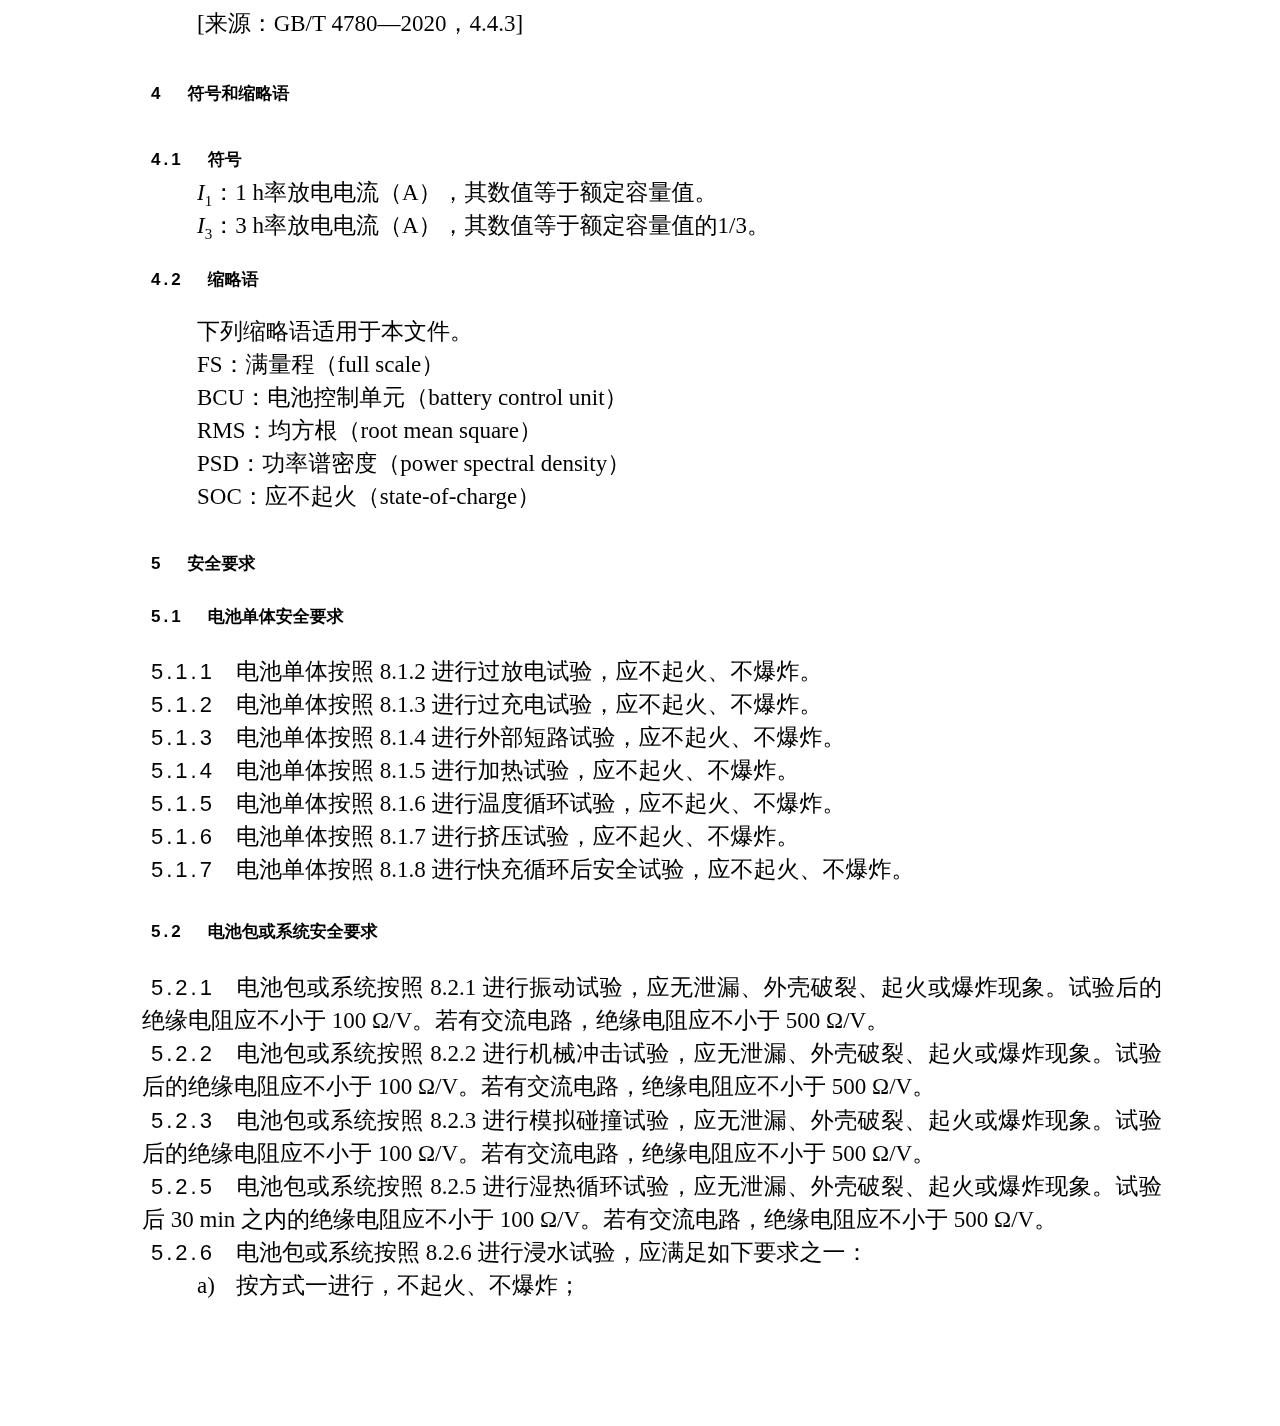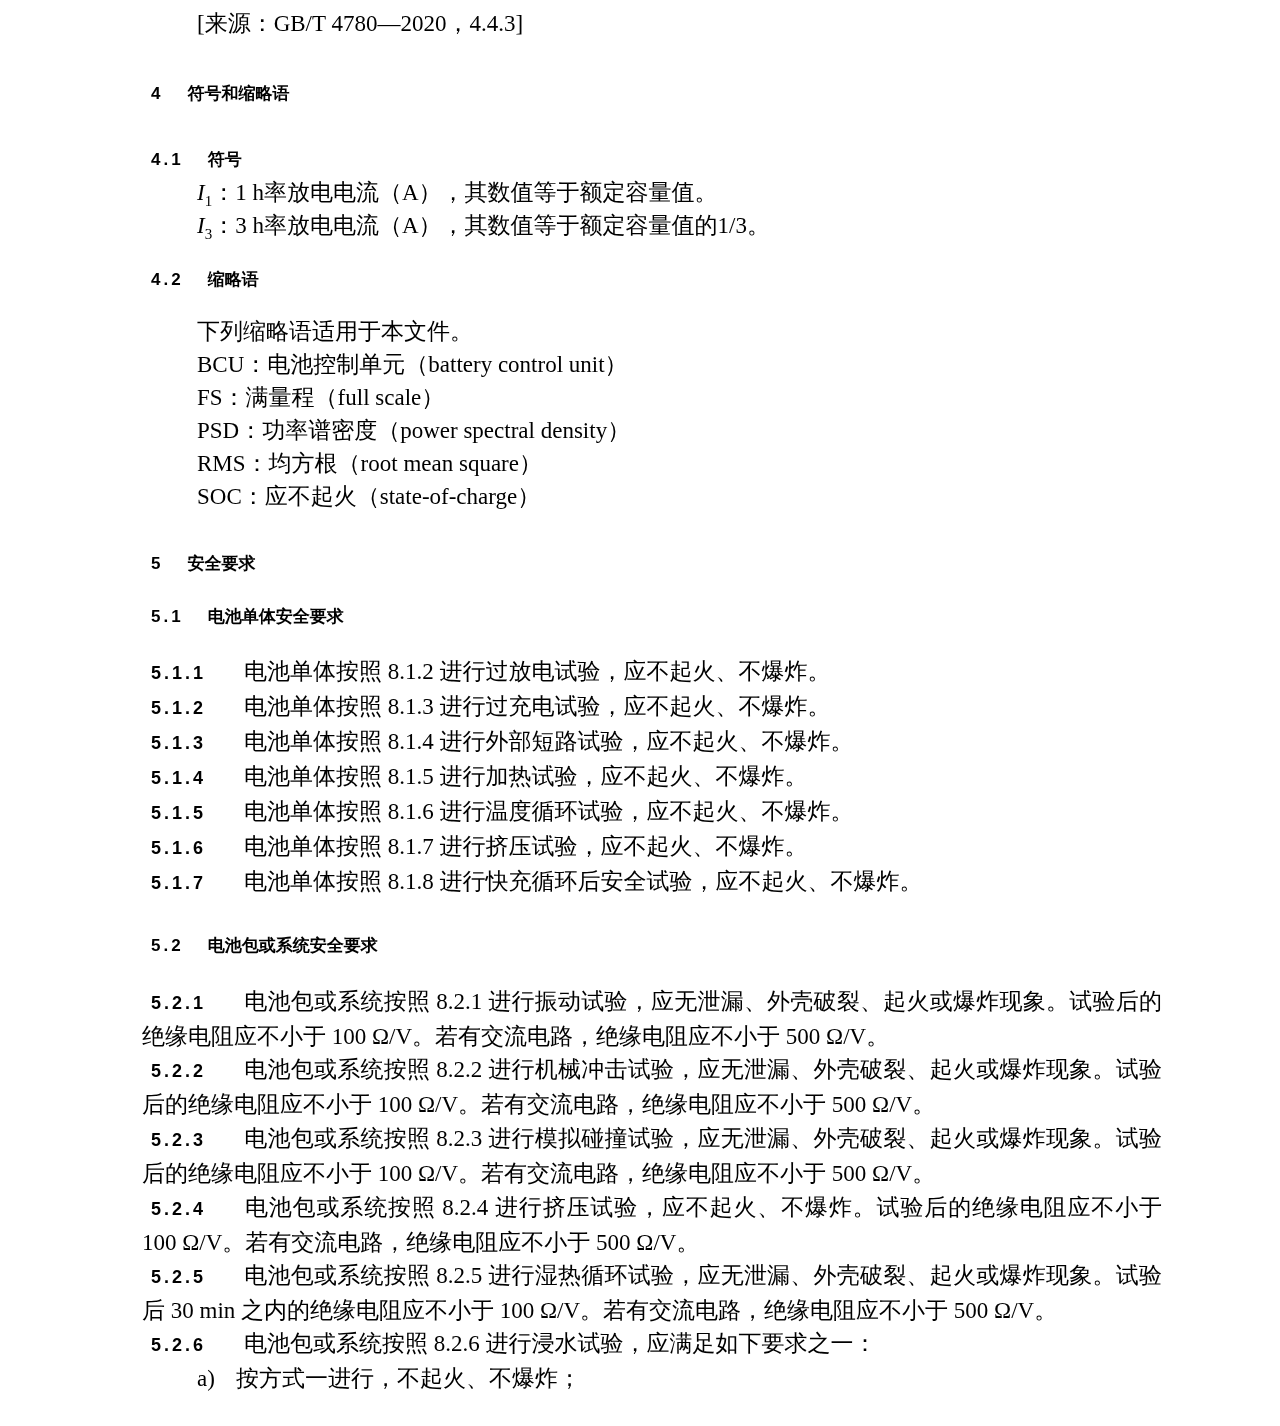--- a/index.html
+++ b/index.html
@@ -30,25 +30,25 @@
     font-size: 17px;
     line-height: 33px;
     margin: 0;
     padding-left: 9px;
     text-align: left;
   }
   .hnum { letter-spacing: 3px; margin-right: 24px; }
   .clause { padding-left: 0; }
   .cnum {
     font-family: "Liberation Sans", "DejaVu Sans", sans-serif;
-    font-weight: bold;
-    font-size: 18px;
+    font-weight: normal;
+    font-size: 22px;
     letter-spacing: 3px;
     padding-left: 9px;
-    margin-right: 38px;
+    margin-right: 21px;
     white-space: nowrap;
   }
   .sym-base { font-style: italic; }
   sub.sym-sub { font-size: 15px; line-height: 0; }
   .li-marker { margin-right: 21px; }
   
   .mt-h4   { margin-top: 37px; }
   .mt-h41  { margin-top: 33px; }
   .mt-p41  { margin-top: 19px; }
   .mt-h42  { margin-top: 21px; }
@@ -79,24 +79,24 @@
   <p class="indent"><span class="sym-base">I</span><sub class="sym-sub">1</sub><span>：1 h率放电电流（A），其数值等于额定容量值。</span></p>
 
   <p class="indent"><span class="sym-base">I</span><sub class="sym-sub">3</sub><span>：3 h率放电电流（A），其数值等于额定容量值的1/3。</span></p>
 
   <h3 class="h mt-h42">
     <span class="hnum">4.2</span><span>缩略语</span>
   </h3>
 
   <p class="indent mt-p42">下列缩略语适用于本文件。</p>
 
+  <p class="indent">FS：满量程（full scale）</p>
   <p class="indent">BCU：电池控制单元（battery control unit）</p>
-  <p class="indent">FS：满量程（full scale）</p>
+  <p class="indent">RMS：均方根（root mean square）</p>
   <p class="indent">PSD：功率谱密度（power spectral density）</p>
-  <p class="indent">RMS：均方根（root mean square）</p>
   <p class="indent">SOC：应不起火（state-of-charge）</p>
 
   <h2 class="h mt-h5">
     <span class="hnum">5</span><span>安全要求</span>
   </h2>
 
   <h3 class="h mt-h51">
     <span class="hnum">5.1</span><span>电池单体安全要求</span>
   </h3>
 
@@ -108,19 +108,18 @@
   <p class="clause"><span class="cnum">5.1.6</span><span>电池单体按照 8.1.7 进行挤压试验，应不起火、不爆炸。</span></p>
   <p class="clause"><span class="cnum">5.1.7</span><span>电池单体按照 8.1.8 进行快充循环后安全试验，应不起火、不爆炸。</span></p>
 
   <h3 class="h mt-h52">
     <span class="hnum">5.2</span><span>电池包或系统安全要求</span>
   </h3>
 
   <p class="clause mt-c521"><span class="cnum">5.2.1</span><span>电池包或系统按照 8.2.1 进行振动试验，应无泄漏、外壳破裂、起火或爆炸现象。试验后的绝缘电阻应不小于 100 Ω/V。若有交流电路，绝缘电阻应不小于 500 Ω/V。</span></p>
   <p class="clause"><span class="cnum">5.2.2</span><span>电池包或系统按照 8.2.2 进行机械冲击试验，应无泄漏、外壳破裂、起火或爆炸现象。试验后的绝缘电阻应不小于 100 Ω/V。若有交流电路，绝缘电阻应不小于 500 Ω/V。</span></p>
   <p class="clause mt-1"><span class="cnum">5.2.3</span><span>电池包或系统按照 8.2.3 进行模拟碰撞试验，应无泄漏、外壳破裂、起火或爆炸现象。试验后的绝缘电阻应不小于 100 Ω/V。若有交流电路，绝缘电阻应不小于 500 Ω/V。</span></p>
-  <p class="clause mt-1"><span class="cnum">5.2.4</span><span>电池包或系统按照 8.2.4 进行挤压试验，应不起火、不爆炸。试验后的绝缘电阻应不小于 100 Ω/V。若有交流电路，绝缘电阻应不小于 500 Ω/V。</span></p>
   <p class="clause"><span class="cnum">5.2.5</span><span>电池包或系统按照 8.2.5 进行湿热循环试验，应无泄漏、外壳破裂、起火或爆炸现象。试验后 30 min 之内的绝缘电阻应不小于 100 Ω/V。若有交流电路，绝缘电阻应不小于 500 Ω/V。</span></p>
   <p class="clause"><span class="cnum">5.2.6</span><span>电池包或系统按照 8.2.6 进行浸水试验，应满足如下要求之一：</span></p>
 
   <p class="indent"><span class="li-marker">a)</span><span>按方式一进行，不起火、不爆炸；</span></p>
 
 </div>
 
 </body></html>

